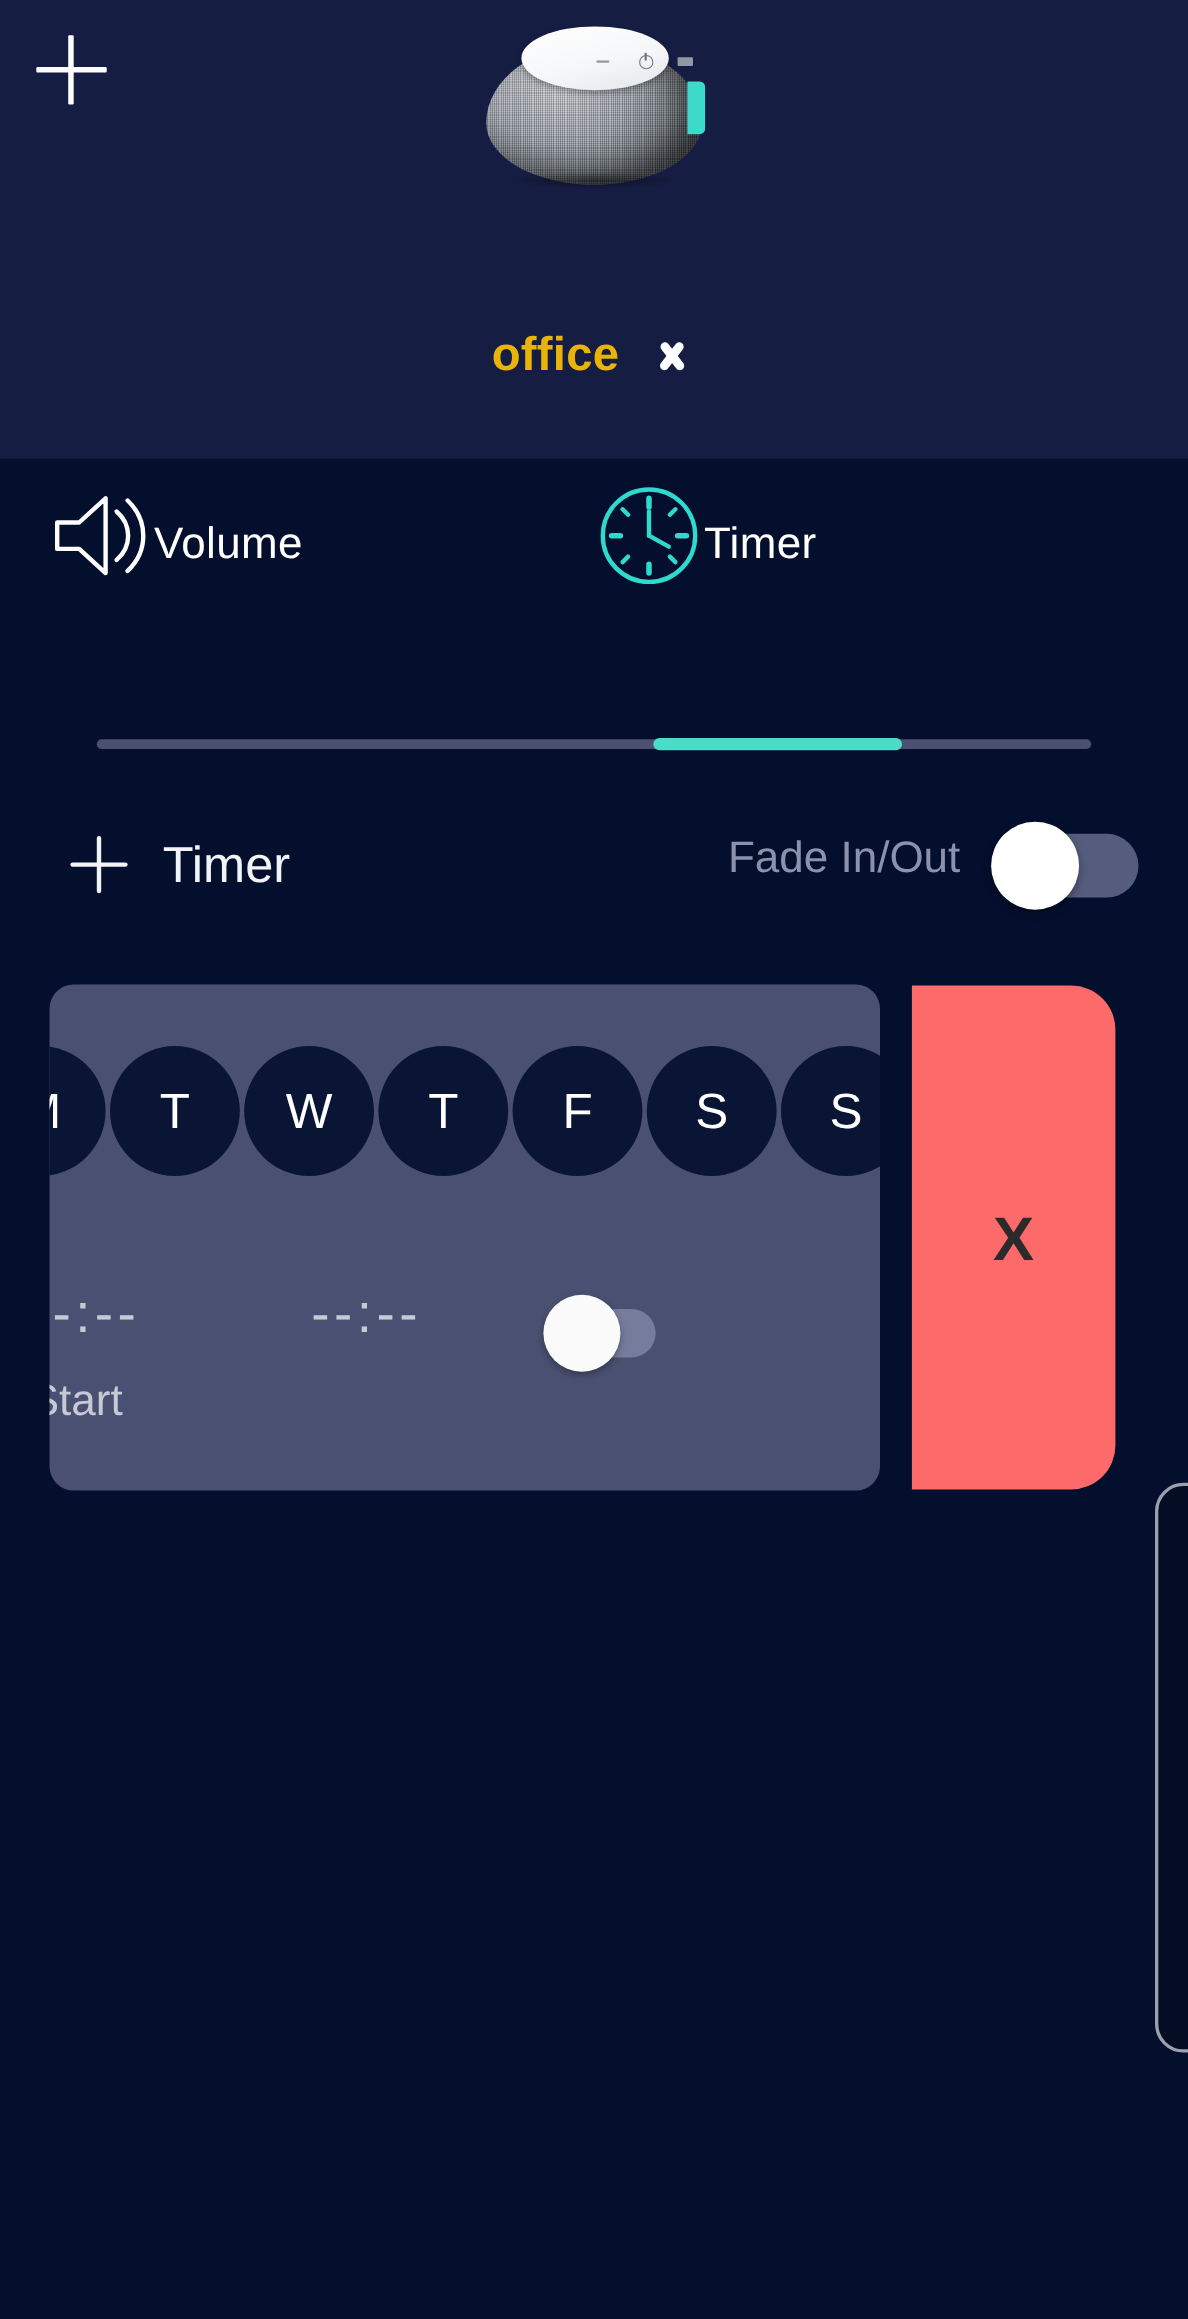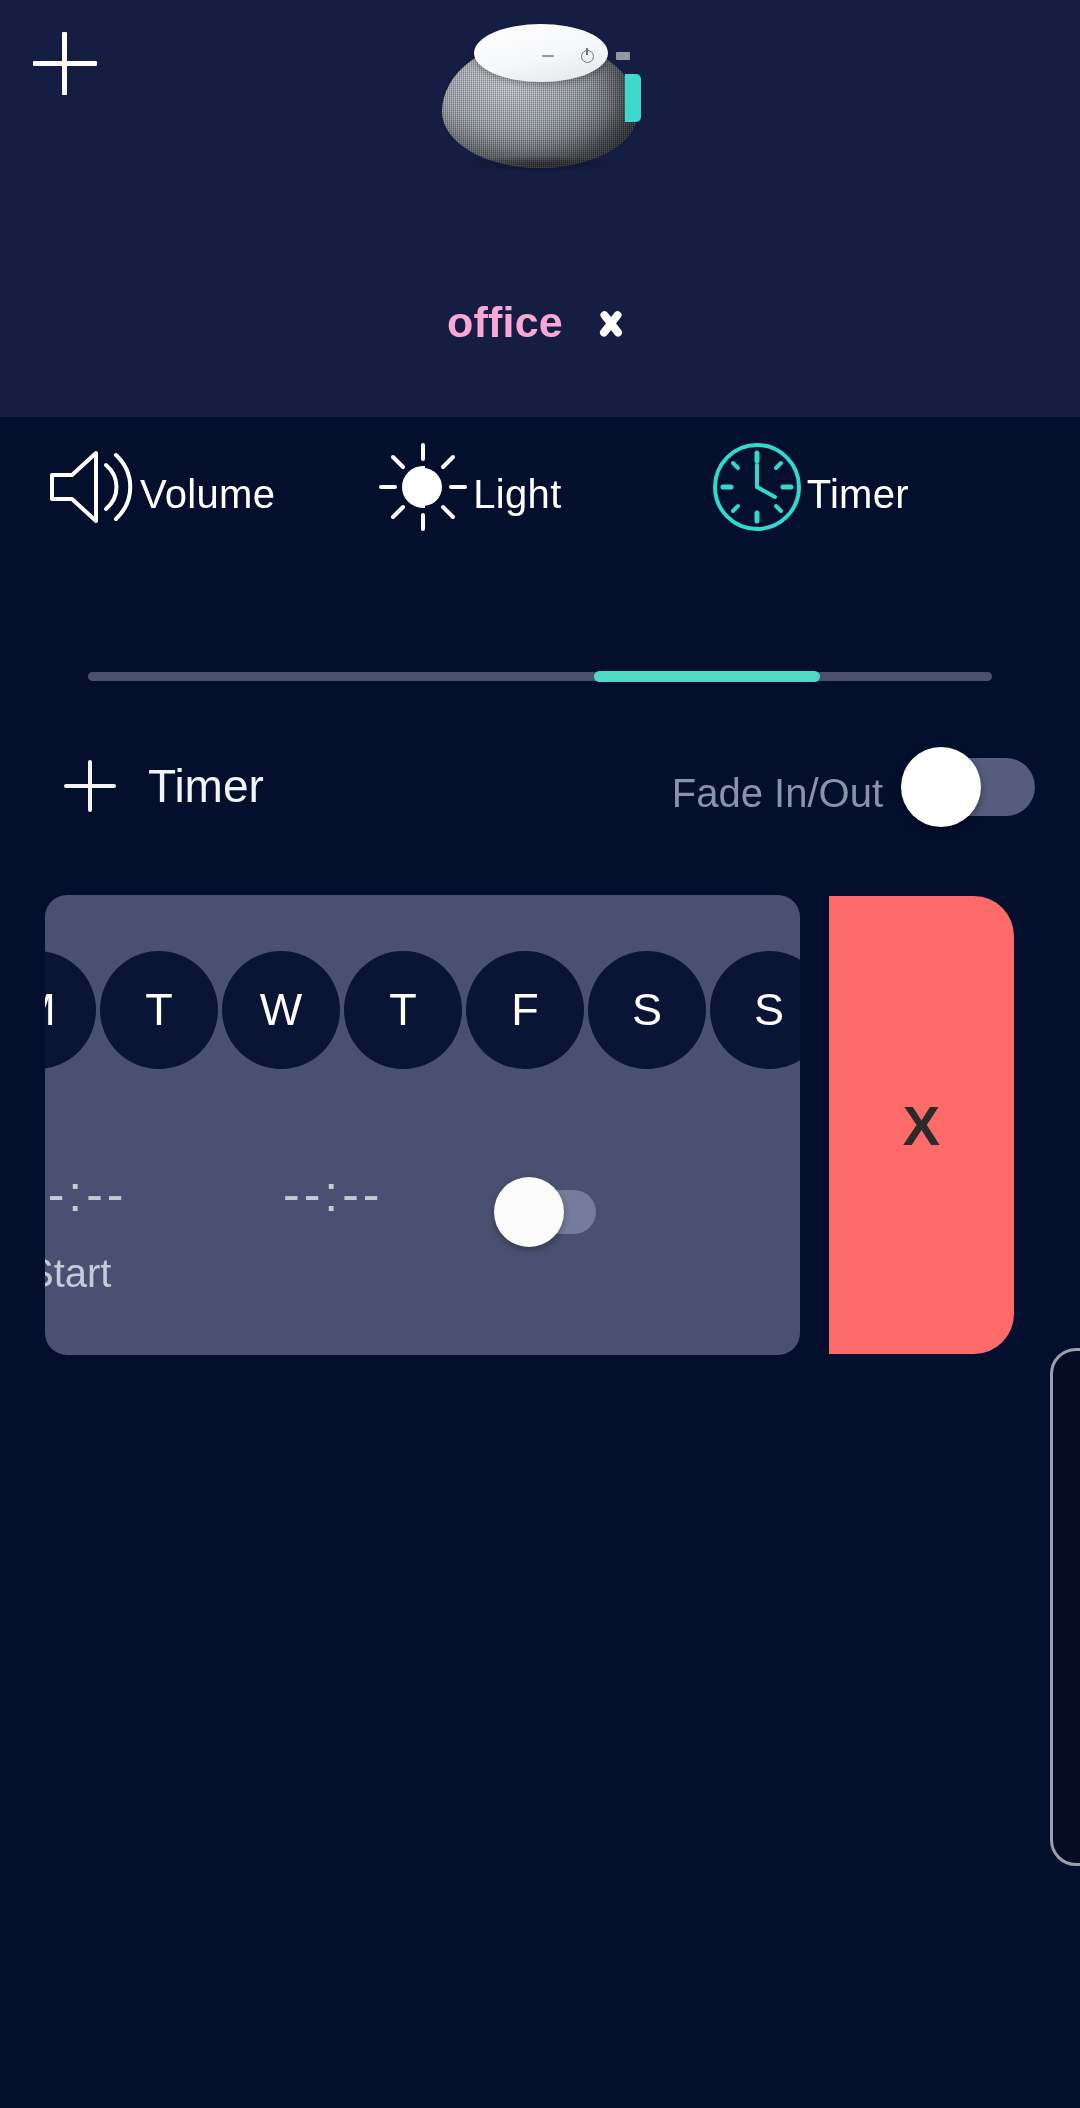--- a/index.html
+++ b/index.html
@@ -105,21 +105,21 @@
     width: 1080px;
     display: flex;
     align-items: center;
     justify-content: center;
     gap: 26px;
     cursor: pointer;
   }
   .room-name {
     font-size: 43px;
     font-weight: bold;
-    color: #f9a8d4;
+    color: #eab308;
     letter-spacing: .2px;
   }
   .chev {
     width: 44px; height: 26px;
     position: relative;
   }
   .chev:before, .chev:after {
     content: "";
     position: absolute;
     top: 2px;
@@ -184,21 +184,21 @@
     cursor: pointer;
   }
   .plus-sm { position: relative; width: 56px; height: 56px; }
   .plus-sm .h { position:absolute; left:2px; top:26px; width:52px; height:4px; background:#f2f4f8; border-radius:2px; }
   .plus-sm .v { position:absolute; left:26px; top:2px; width:4px; height:52px; background:#f2f4f8; border-radius:2px; }
   .timer-add-label { font-size: 46px; color: #f2f4f8; }
 
   .fade-row {
     position: absolute;
     right: 45px; top: 758px;
-    display: flex; align-items: flex-end; gap: 22px;
+    display: flex; align-items: flex-start; gap: 32px;
   }
   .fade-label { font-size: 40px; color: #8b93ac; }
 
   .switch-lg {
     position: relative;
     width: 130px; height: 58px;
     border-radius: 29px;
     background: #555c7d;
     cursor: pointer;
   }
@@ -335,37 +335,20 @@
       <span class="tab-icon ic-vol">
         <svg width="100" height="100" viewBox="0 0 100 100" fill="none" stroke="#ffffff" stroke-width="4" stroke-linecap="round" stroke-linejoin="round">
           <path d="M12 38 L32 38 L56 16 L56 84 L32 62 L12 62 Z"></path>
           <path d="M66 28 C80 40 80 60 66 72"></path>
           <path d="M76 18 C95 36 95 64 76 82"></path>
         </svg>
       </span>
       <span class="tab-label">Volume</span>
     </div>
 
-    <div class="tab">
-      <span class="tab-icon ic-light">
-        <svg width="100" height="100" viewBox="0 0 100 100" fill="none" stroke="#ffffff" stroke-width="4" stroke-linecap="round">
-          <path d="M50 50 m-19 0 a19 19 0 1 0 38 0 a19 19 0 1 0 -38 0" fill="#ffffff" stroke="none"></path>
-          <path d="M50 50 m-19 0 a19 19 0 0 1 19 -19 l0 38 a19 19 0 0 1 -19 -19 z" fill="#ffffff"></path>
-          <path d="M50 8 L50 22"></path>
-          <path d="M50 78 L50 92"></path>
-          <path d="M8 50 L22 50"></path>
-          <path d="M78 50 L92 50"></path>
-          <path d="M20 20 L30 30"></path>
-          <path d="M70 70 L80 80"></path>
-          <path d="M80 20 L70 30"></path>
-          <path d="M30 70 L20 80"></path>
-        </svg>
-      </span>
-      <span class="tab-label">Light</span>
-    </div>
 
     <div class="tab active">
       <span class="tab-icon ic-clock">
         <svg width="100" height="100" viewBox="0 0 100 100" fill="none" stroke="#2ed9cd" stroke-width="4" stroke-linecap="round">
           <circle cx="50" cy="50" r="42"></circle>
           <path d="M50 16 L50 24" stroke-width="5"></path>
           <path d="M50 76 L50 84" stroke-width="5"></path>
           <path d="M16 50 L24 50" stroke-width="5"></path>
           <path d="M76 50 L84 50" stroke-width="5"></path>
           <path d="M26 26 L31 31"></path>

